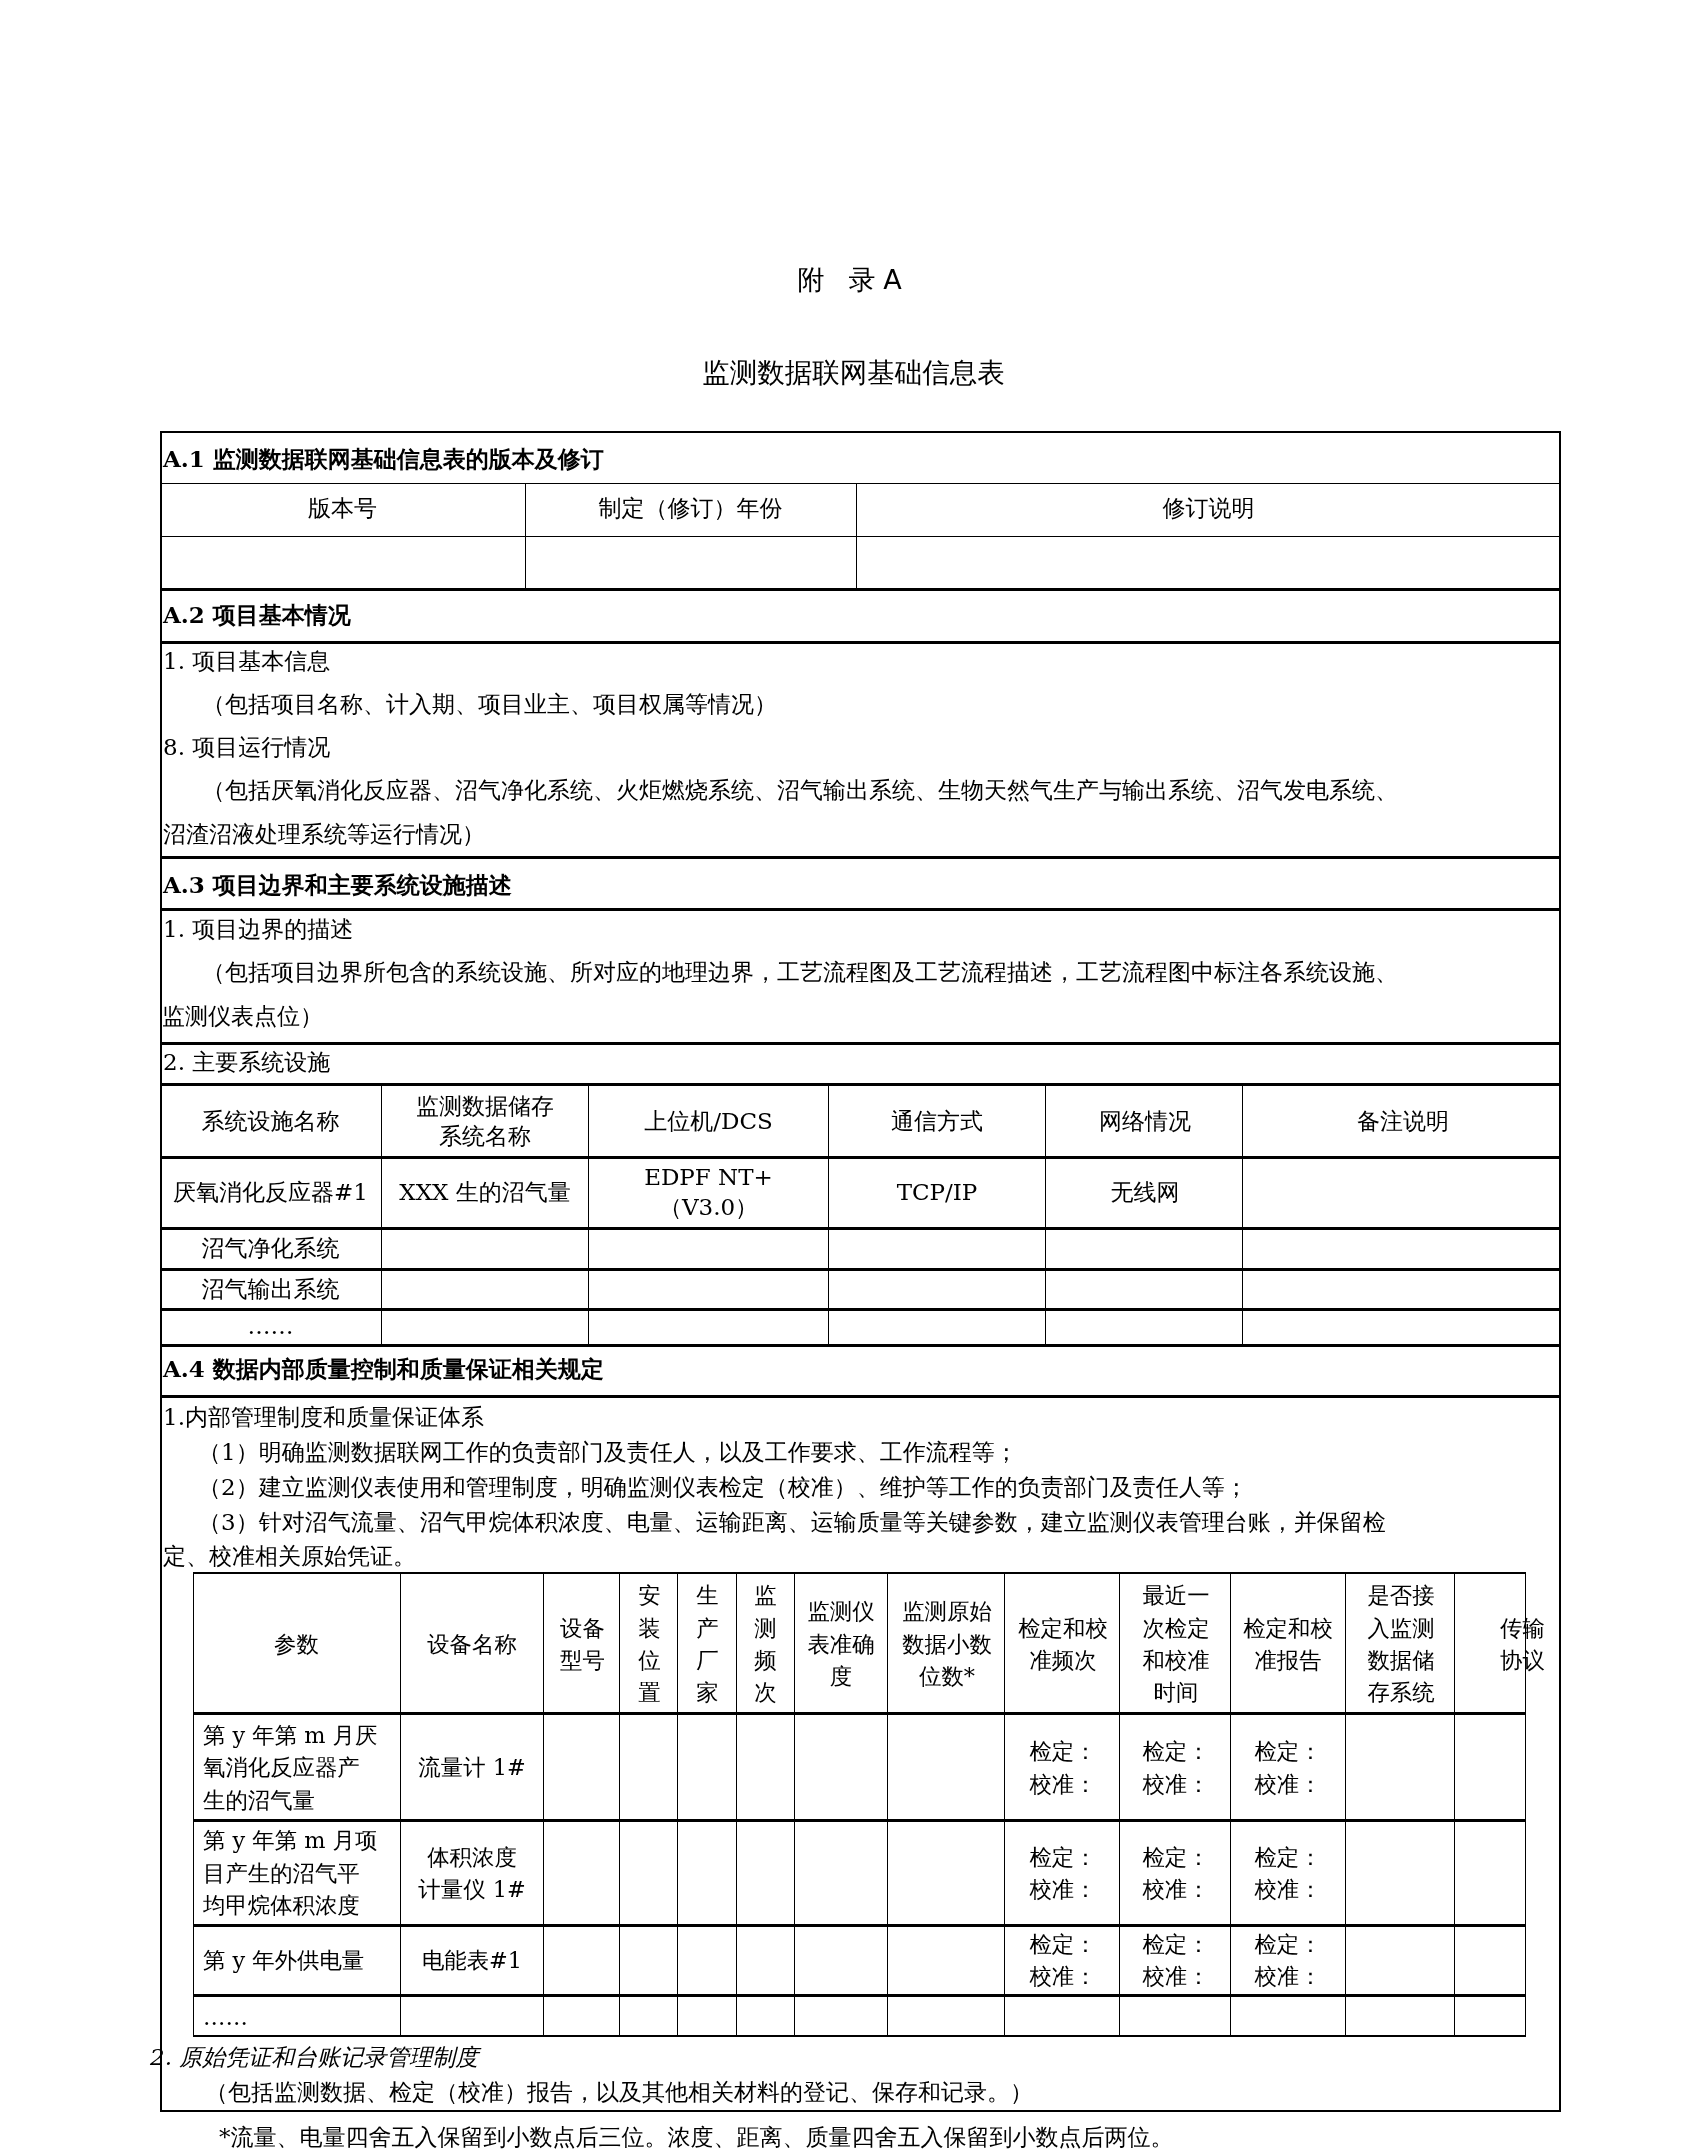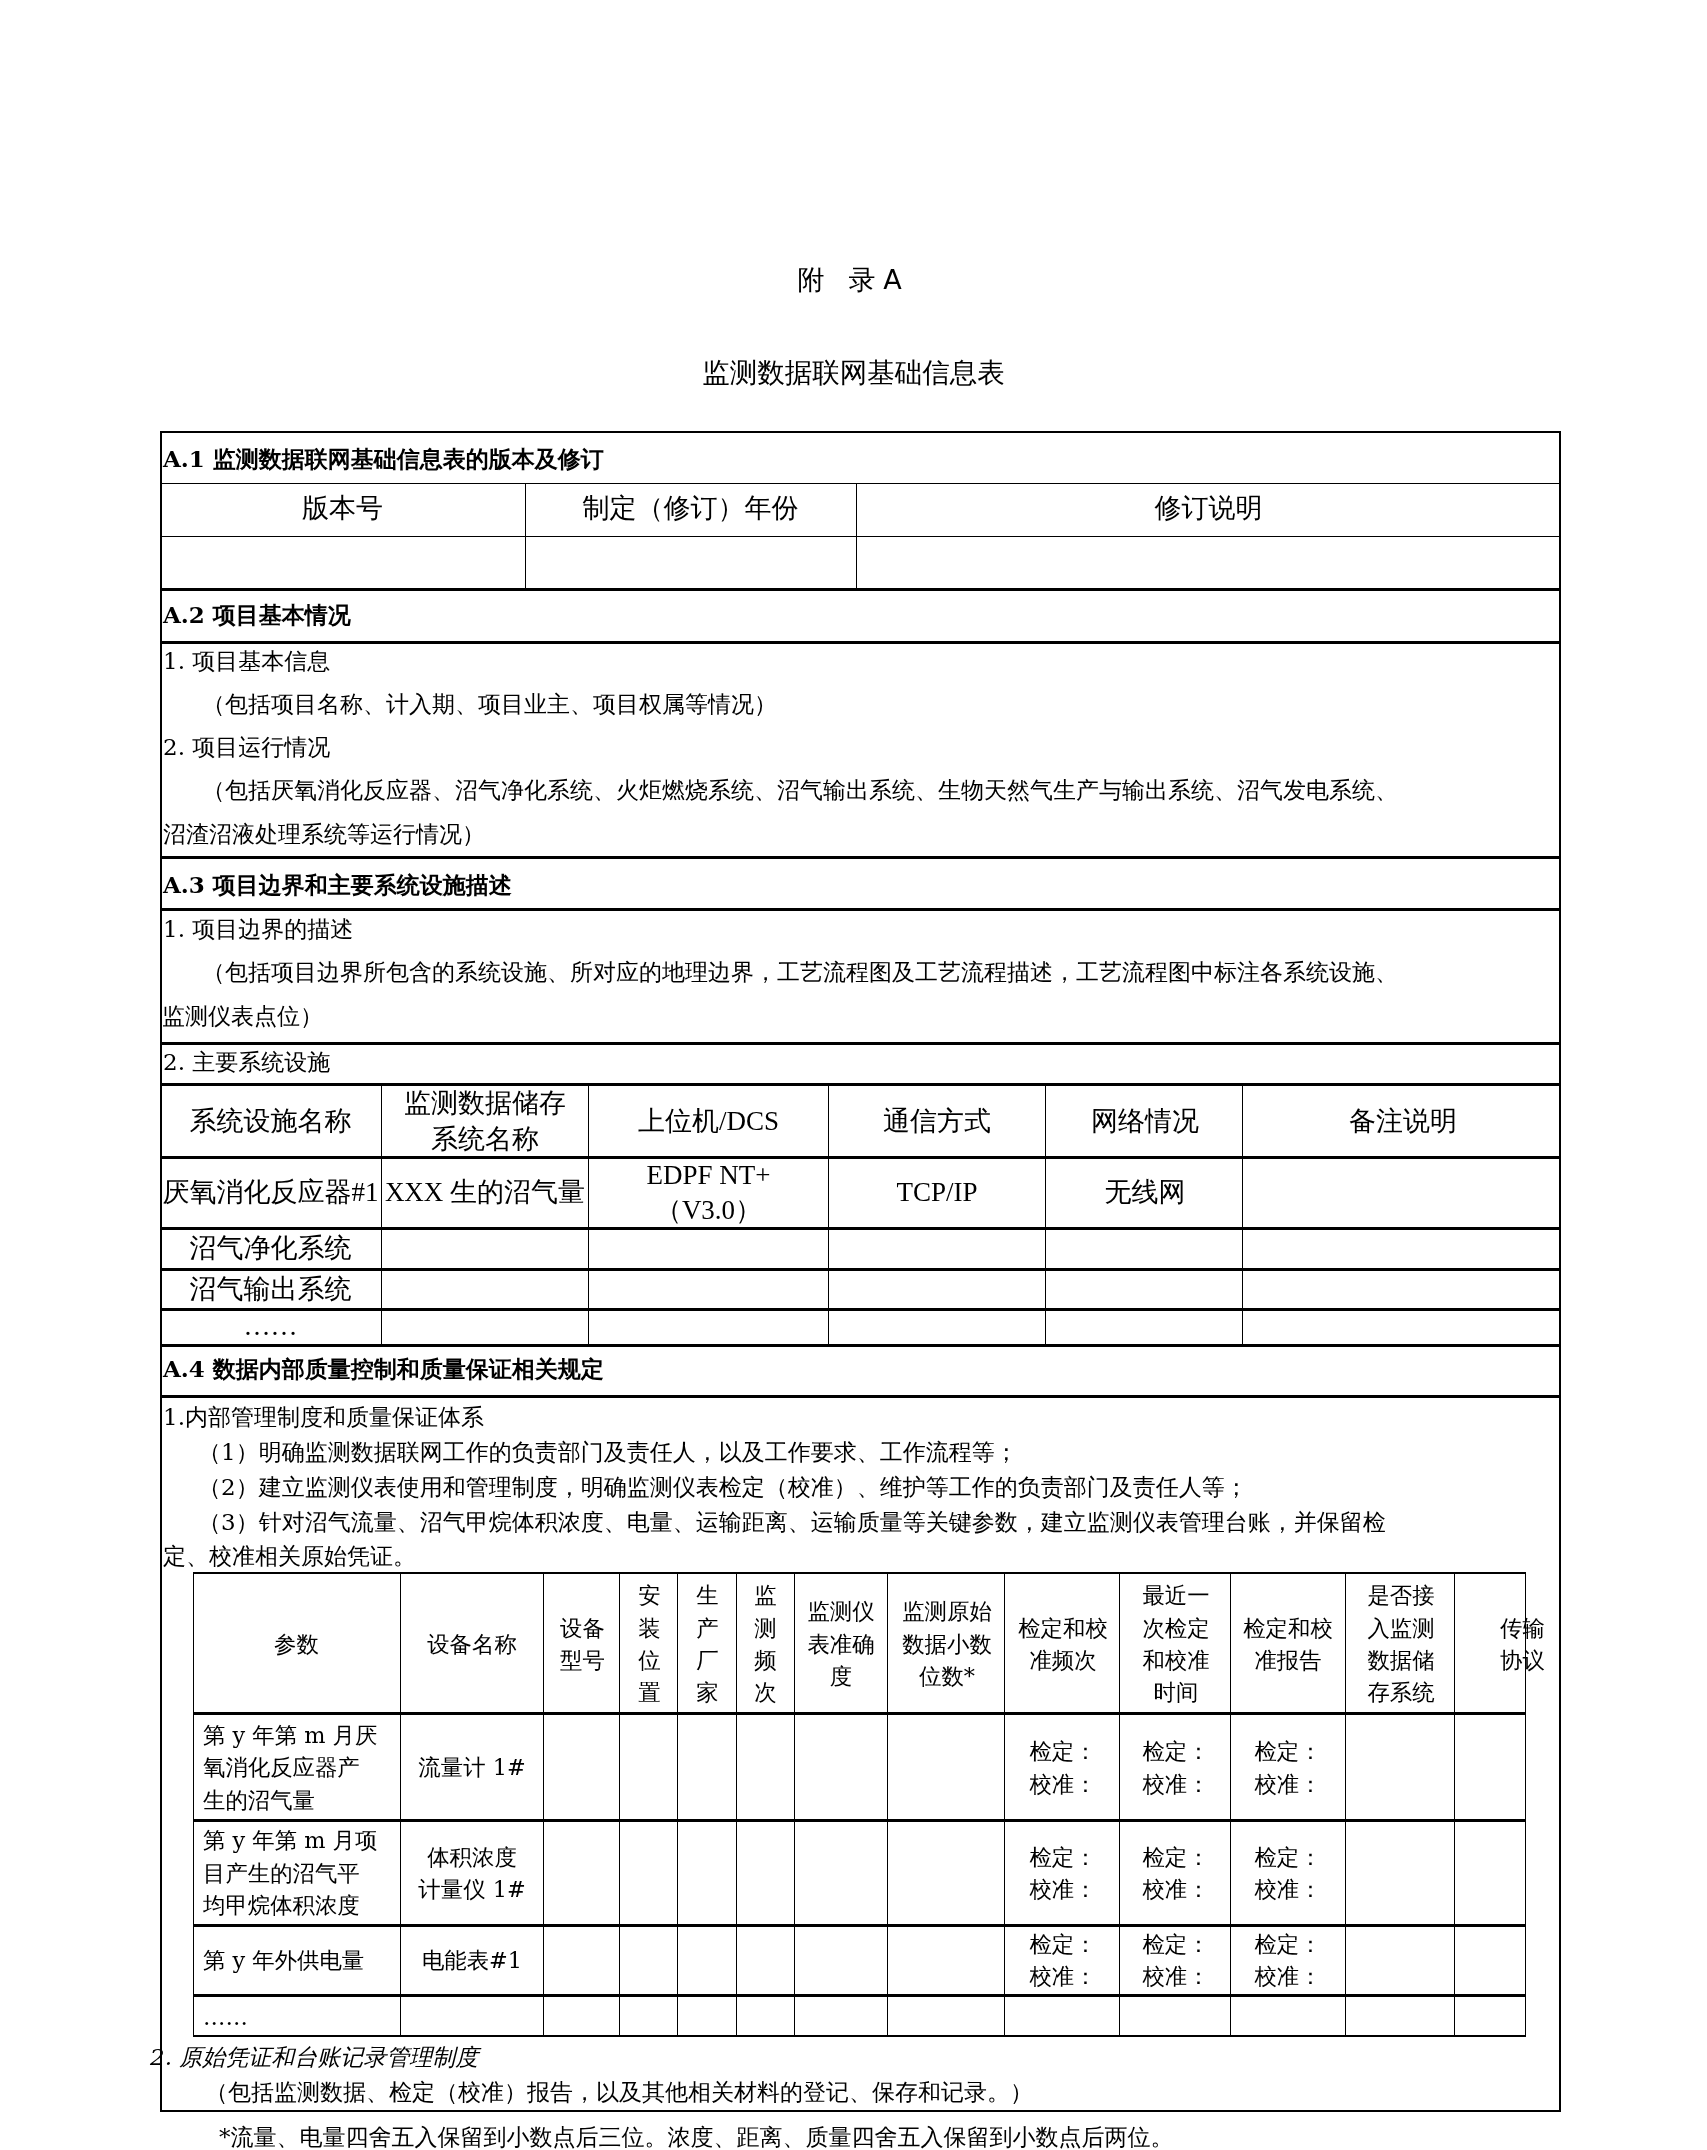--- a/index.html
+++ b/index.html
@@ -9,21 +9,21 @@
   .title { left:0; width:1707px; text-align:center; font-family:"DejaVu Sans","Liberation Sans",sans-serif; }
   #appendix-title { top:262px; font-size:27px; letter-spacing:7.7px; }
   #table-title { top:355px; font-size:27.5px; }
   .frame { left:160px; top:431px; width:1401px; height:1681px; border:2.6px solid #000; box-sizing:border-box; }
   .hline { position:absolute; left:160px; width:1401px; background:#000; }
   .hl-thin { height:1.3px; } .hl-thick { height:2.6px; }
   .vline { position:absolute; width:1.3px; background:#000; }
   .txt { position:absolute; font-size:23px; line-height:1.25; white-space:nowrap; }
   .sec { font-weight:bold; font-size:23px; }
   .cell { position:absolute; display:flex; align-items:center; justify-content:center; text-align:center;
-          font-size:27px; line-height:1.3;font-family:Liberation Serif, serif; }
+          font-size:23px; line-height:1.3; }
   .inner-cell { position:absolute; display:flex; align-items:center; justify-content:center; text-align:center;
                 font-size:22.4px; line-height:1.45; }
   .left { justify-content:flex-start; text-align:left; padding-left:10px; box-sizing:border-box; }
   #footnote { left:219px; top:2123px; font-size:23px; }
 </style>
 </head>
 <body>
 
 <div id="appendix-title" class="abs title">附 录A</div>
 <div id="table-title" class="abs title">监测数据联网基础信息表</div>
@@ -40,21 +40,21 @@
 <div class="cell" style="left:525px;top:483px;width:331px;height:52px;">制定（修订）年份</div>
 <div class="cell" style="left:856px;top:483px;width:705px;height:52px;border-radius:11px;">修订说明</div>
 <div class="cell" style="left:160px;top:537px;width:365px;height:51px;"></div>
 <div class="cell" style="left:525px;top:537px;width:331px;height:51px;"></div>
 <div class="cell" style="left:856px;top:537px;width:705px;height:51px;"></div>
 
 <div class="txt sec" style="left:163px;top:601px;">A.2 项目基本情况</div>
 <div class="hline hl-thick" style="top:641px;"></div>
 <div class="txt" style="left:163px;top:647px;">1. 项目基本信息</div>
 <div class="txt" style="left:202px;top:690px;">（包括项目名称、计入期、项目业主、项目权属等情况）</div>
-<div class="txt" style="left:163px;top:733px;">2. 项目运行情况</div>
+<div class="txt" style="left:163px;top:733px;">8. 项目运行情况</div>
 <div class="txt" style="left:202px;top:776px;">（包括厌氧消化反应器、沼气净化系统、火炬燃烧系统、沼气输出系统、生物天然气生产与输出系统、沼气发电系统、</div>
 <div class="txt" style="left:163px;top:820px;">沼渣沼液处理系统等运行情况）</div>
 
 <div class="hline hl-thick" style="top:856px;"></div>
 <div class="txt sec" style="left:163px;top:871px;">A.3 项目边界和主要系统设施描述</div>
 <div class="hline hl-thick" style="top:908px;"></div>
 <div class="txt" style="left:163px;top:915px;">1. 项目边界的描述</div>
 <div class="txt" style="left:202px;top:958px;">（包括项目边界所包含的系统设施、所对应的地理边界，工艺流程图及工艺流程描述，工艺流程图中标注各系统设施、</div>
 <div class="txt" style="left:162px;top:1002px;">监测仪表点位）</div>
 <div class="hline hl-thick" style="top:1042px;"></div>

